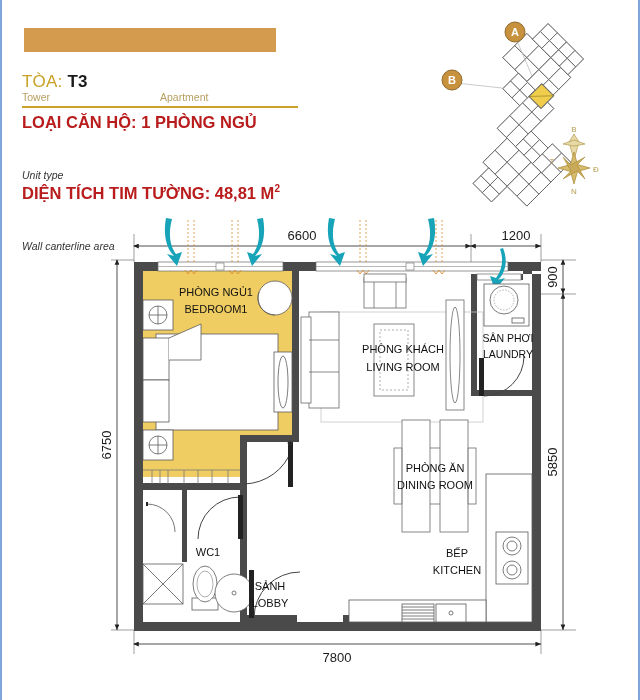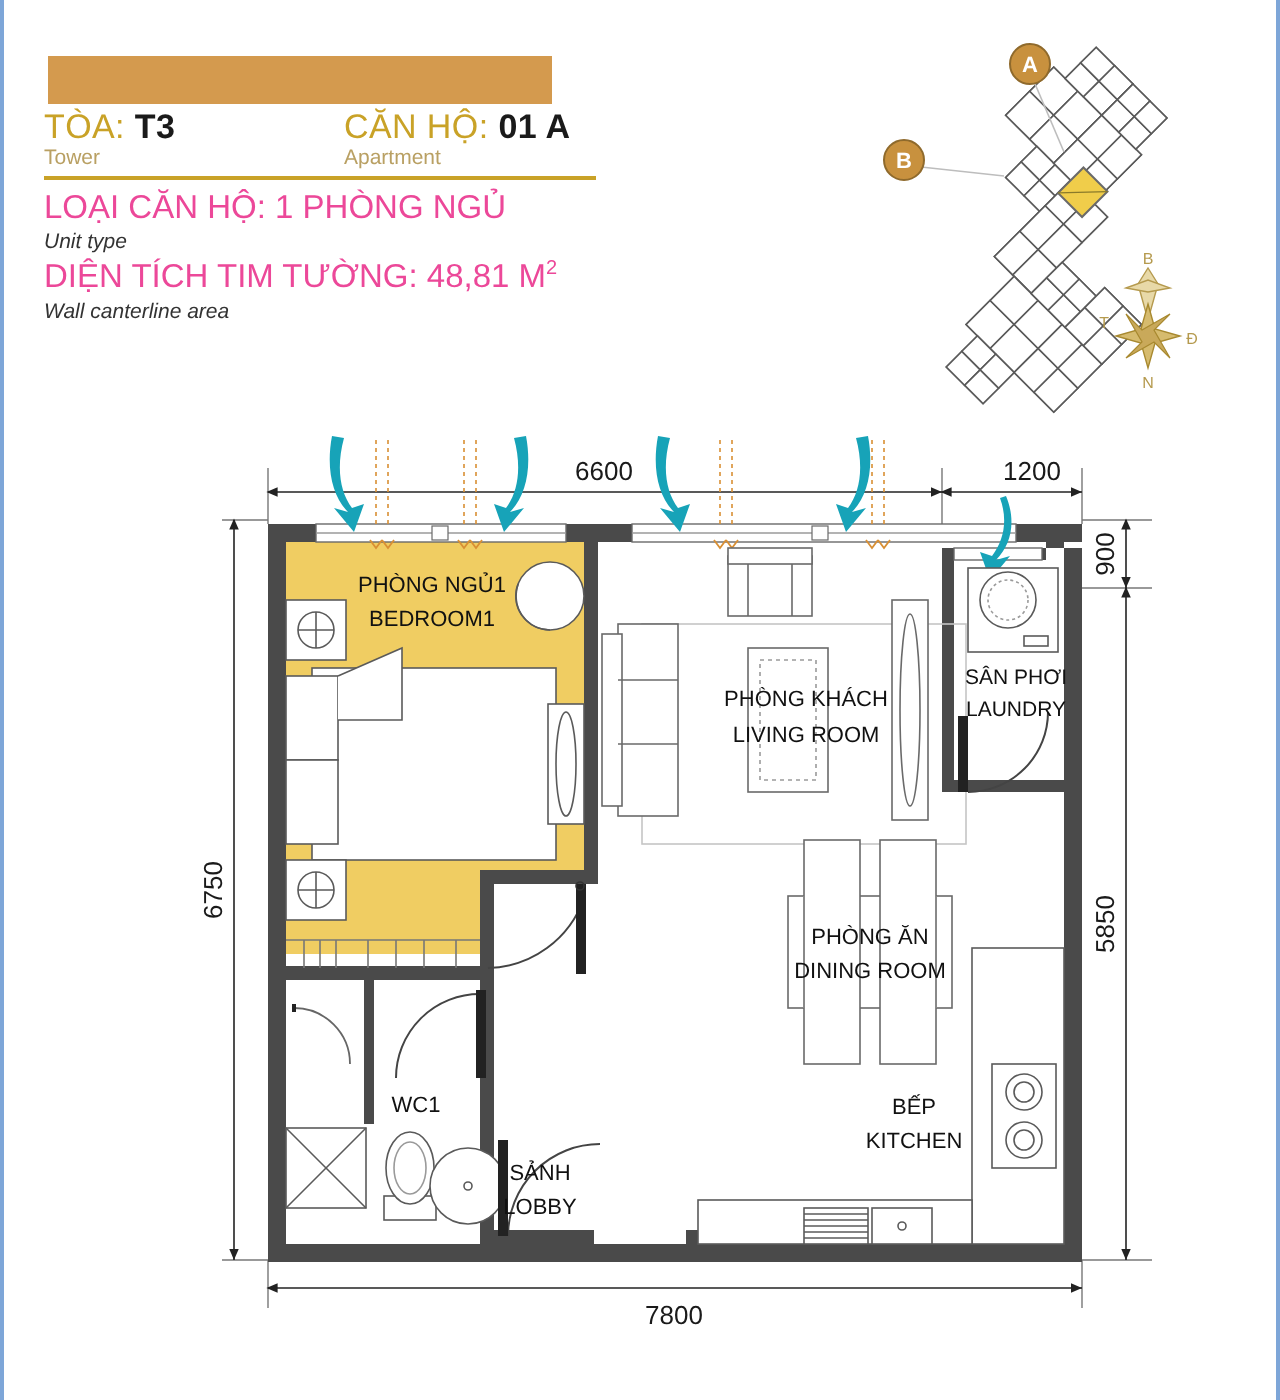--- a/index.html
+++ b/index.html
@@ -32,23 +32,22 @@
   }
   #accent-bar {
     height: 24px;
     background: #d49a4e;
     width: 252px;
     margin-left: 6px;
   }
   .id-row {
     display: flex;
     align-items: flex-end;
-    margin-top: 2px;
+    margin-top: 20px;
     padding-left: 4px;
-    gap: 12px;
   }
   .id-group { position: relative; }
   .id-group.tower { width: 138px; }
   .id-line {
     font-size: 17px;
     color: #c9a227;
     letter-spacing: .2px;
     white-space: nowrap;
   }
   .id-line .val {
@@ -61,33 +60,35 @@
     margin-top: -1px;
   }
   #hr-gold {
     height: 1.5px;
     background: #c9a227;
     width: 276px;
     margin: 3px 0 5px 4px;
   }
   .spec-line {
     font-size: 16.5px;
-    color: #ec4899;
+    color: #b91c1c;
     padding-left: 4px;
     white-space: nowrap;
     line-height: 1.18;
+    font-weight: bold;
   }
   .spec-line sup { font-size: 10px; }
   .spec-sub {
     font-size: 10.5px;
     font-style: italic;
     color: #333;
     padding-left: 4px;
     line-height: 1.35;
     margin-bottom: 1px;
+    margin-top: 36px;
   }
 
   
   #keyplan {
     position: absolute;
     left: 424px; top: 8px;
     width: 210px; height: 200px;
   }
   #keyplan svg { display: block; }
   .badge-letter {
@@ -131,21 +132,20 @@
 <div id="header">
 
   <div id="accent-bar"></div>
 
   <div class="id-row">
     <div class="id-group tower">
       <div class="id-line"><span>TÒA:</span> <span class="val">T3</span></div>
       <div class="id-sub">Tower</div>
     </div>
     <div class="id-group">
-      <div class="id-line"><span>CĂN HỘ:</span> <span class="val">01 A</span></div>
       <div class="id-sub">Apartment</div>
     </div>
   </div>
 
   <div id="hr-gold"></div>
 
   <div class="spec-line">LOẠI CĂN HỘ: 1 PHÒNG NGỦ</div>
   <div class="spec-sub">Unit type</div>
 
 

